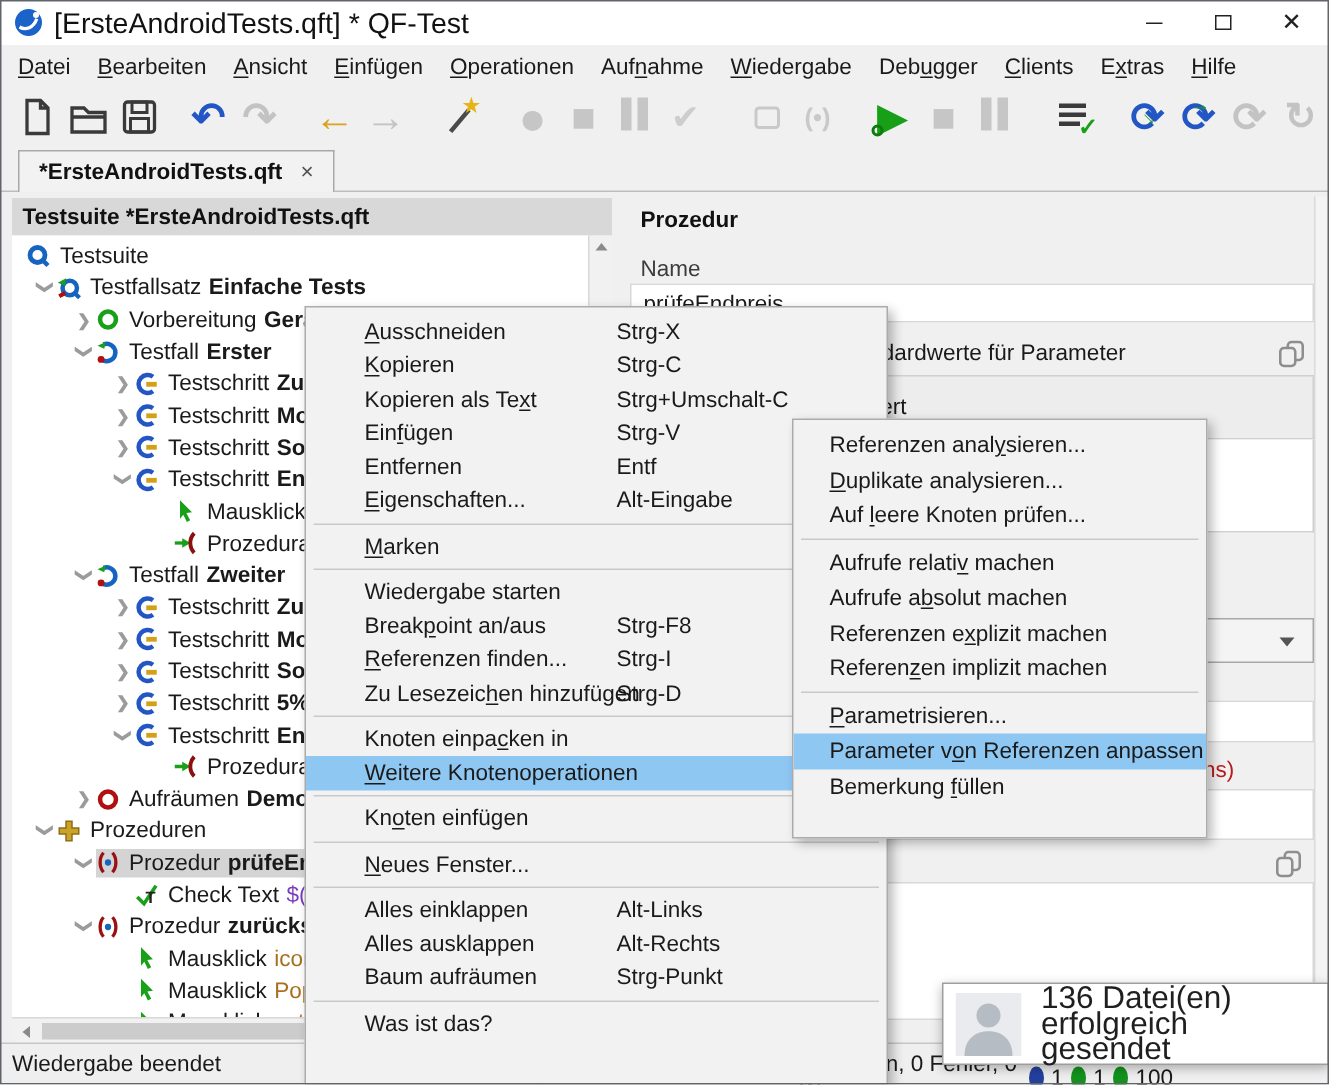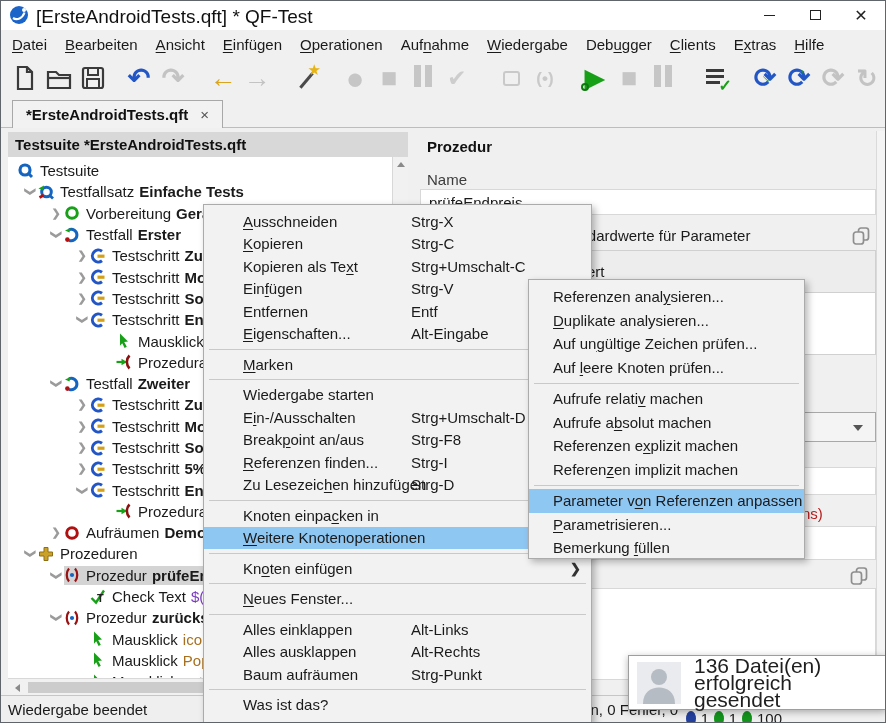--- a/index.html
+++ b/index.html
@@ -592,24 +592,20 @@
     <div class="msep"></div>
     <div class="mi">
       <span class="ml"><span class="u">M</span>arken</span>
       <span class="ma">❯</span>
     </div>
     <div class="msep"></div>
     <div class="mi">
       <span class="ml">Wiedergabe starten</span>
     </div>
     <div class="mi">
-      <span class="ml">E<span class="u">i</span>n-/Ausschalten</span>
-      <span class="ms">Strg+Umschalt-D</span>
-    </div>
-    <div class="mi">
       <span class="ml">Break<span class="u">p</span>oint an/aus</span>
       <span class="ms">Strg-F8</span>
     </div>
     <div class="mi">
       <span class="ml"><span class="u">R</span>eferenzen finden...</span>
       <span class="ms">Strg-I</span>
     </div>
     <div class="mi">
       <span class="ml">Zu Lesezeic<span class="u">h</span>en hinzufügen</span>
       <span class="ms">Strg-D</span>
@@ -652,44 +648,41 @@
   </div>
 
 <div class="menu sub" id="submenu">
     <div class="mi">
       <span class="ml">Referenzen anal<span class="u">y</span>sieren...</span>
     </div>
     <div class="mi">
       <span class="ml"><span class="u">D</span>uplikate analysieren...</span>
     </div>
     <div class="mi">
-      <span class="ml">Auf un<span class="u">g</span>ültige Zeichen prüfen...</span>
-    </div>
-    <div class="mi">
       <span class="ml">Auf <span class="u">l</span>eere Knoten prüfen...</span>
     </div>
     <div class="msep"></div>
     <div class="mi">
       <span class="ml">Aufrufe relati<span class="u">v</span> machen</span>
     </div>
     <div class="mi">
       <span class="ml">Aufrufe a<span class="u">b</span>solut machen</span>
     </div>
     <div class="mi">
       <span class="ml">Referenzen e<span class="u">x</span>plizit machen</span>
     </div>
     <div class="mi">
       <span class="ml">Referen<span class="u">z</span>en implizit machen</span>
     </div>
     <div class="msep"></div>
+    <div class="mi">
+      <span class="ml"><span class="u">P</span>arametrisieren...</span>
+    </div>
     <div class="mi mi-hl">
       <span class="ml">Parameter v<span class="u">o</span>n Referenzen anpassen</span>
-    </div>
-    <div class="mi">
-      <span class="ml"><span class="u">P</span>arametrisieren...</span>
     </div>
     <div class="mi">
       <span class="ml">Bemerkung <span class="u">f</span>üllen</span>
     </div>
   </div>
 
 <div class="notif">
   <span class="avatar">
     <svg viewBox="0 0 44 42">
         <rect width="44" height="42" fill="#e9ebee"></rect>

